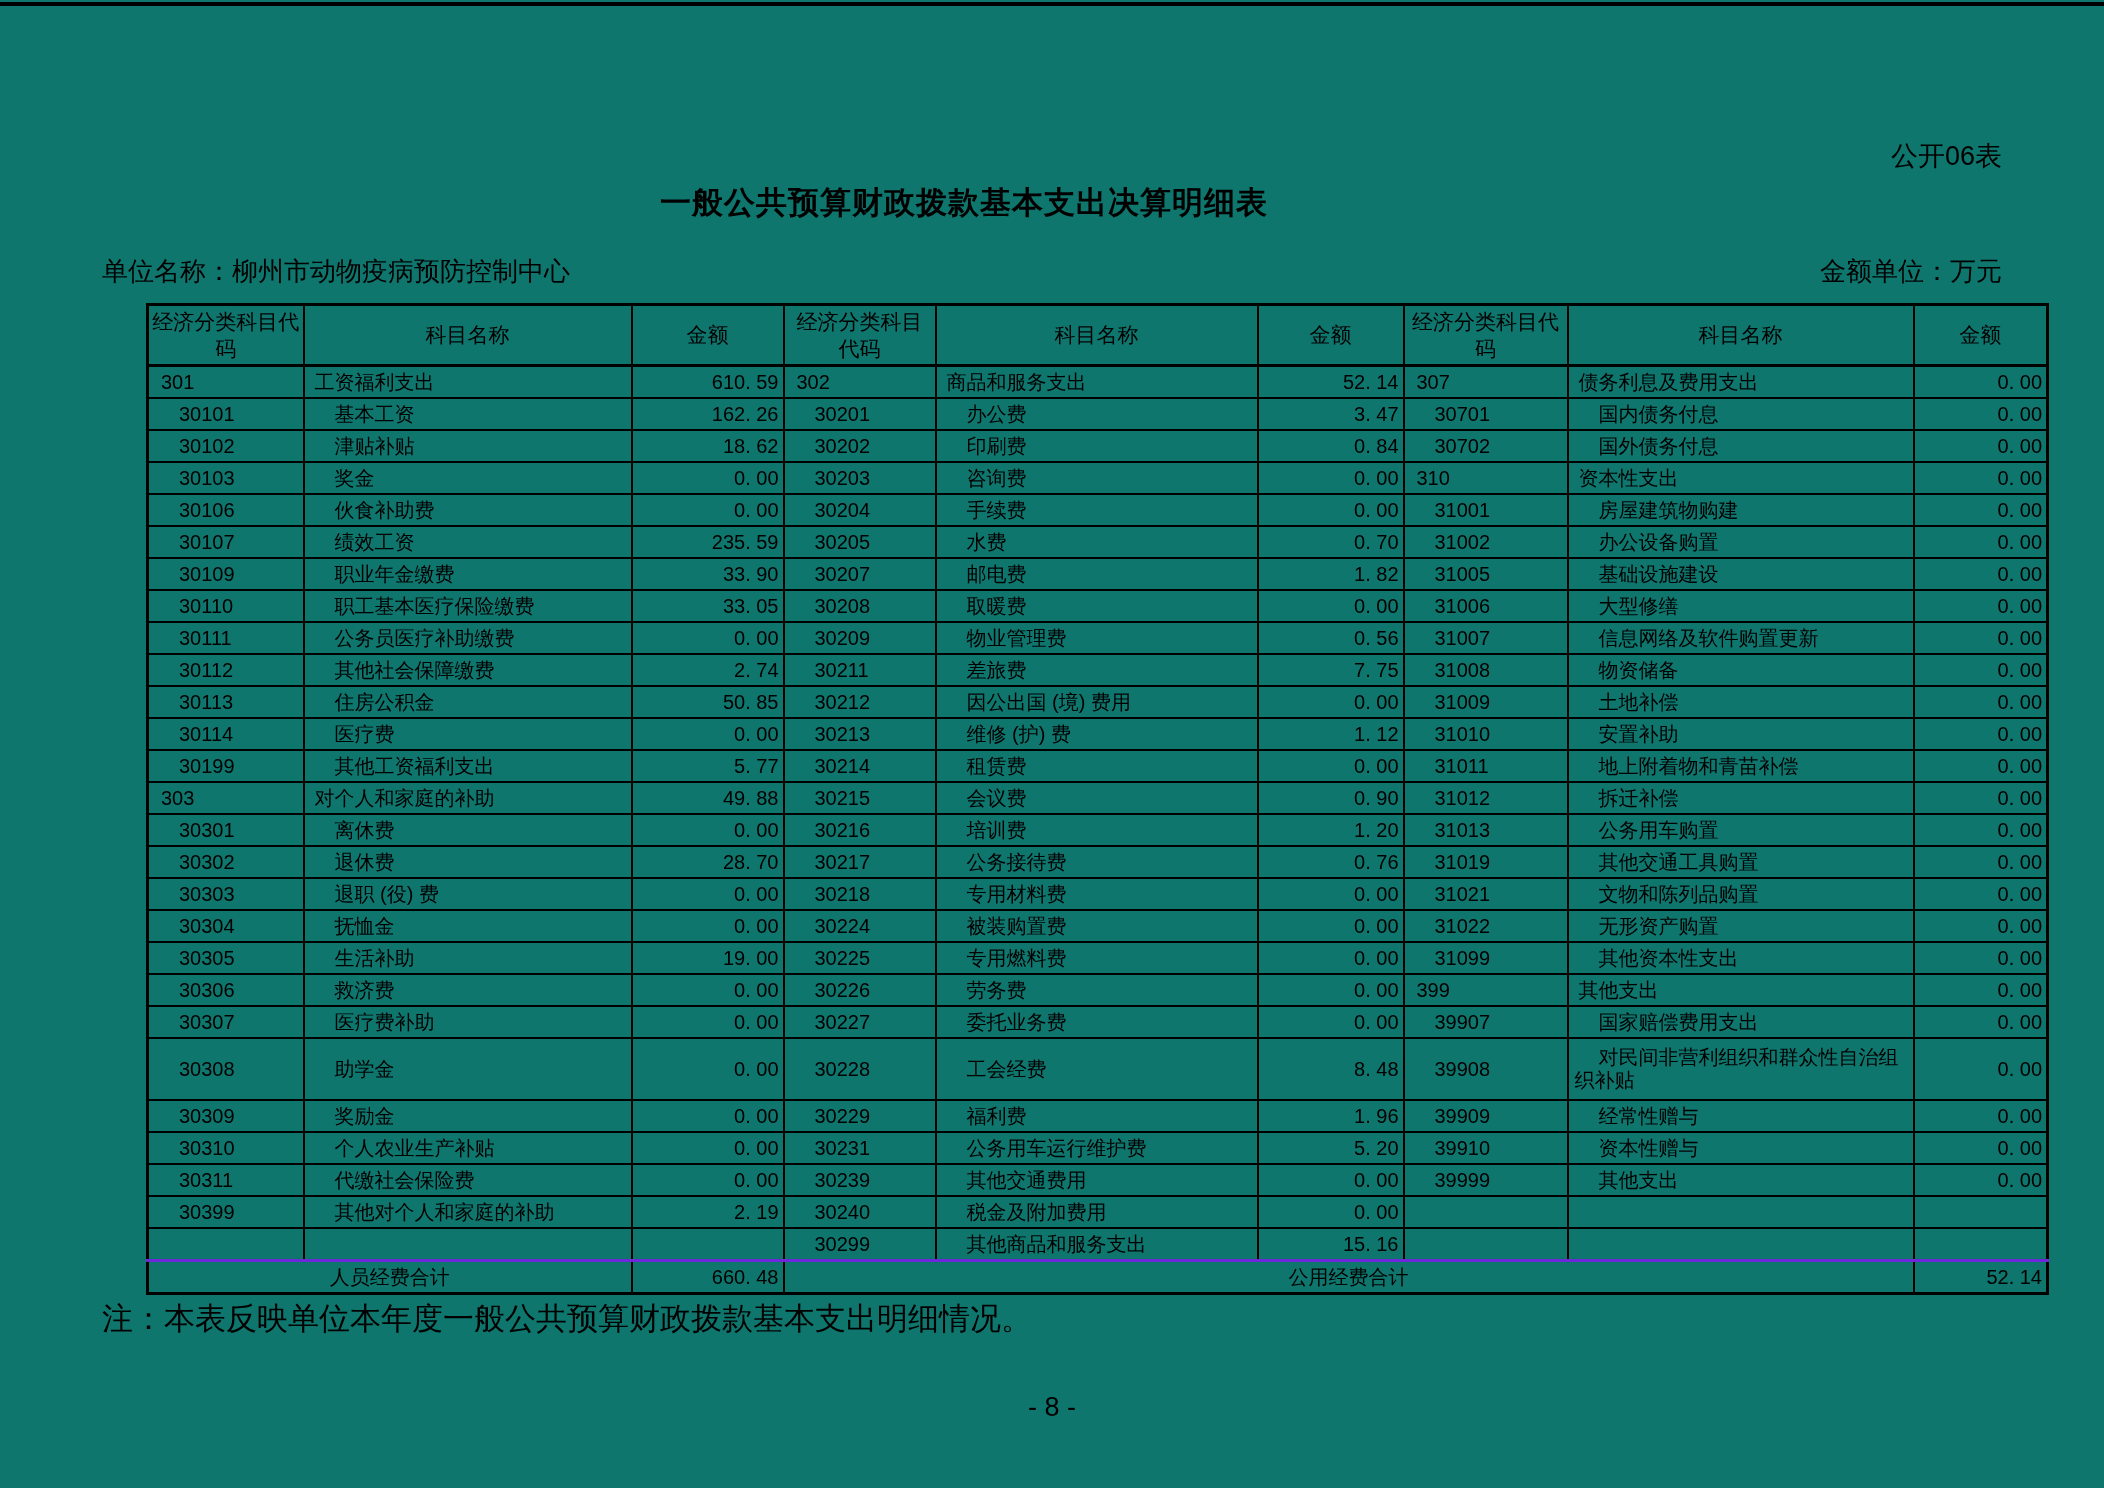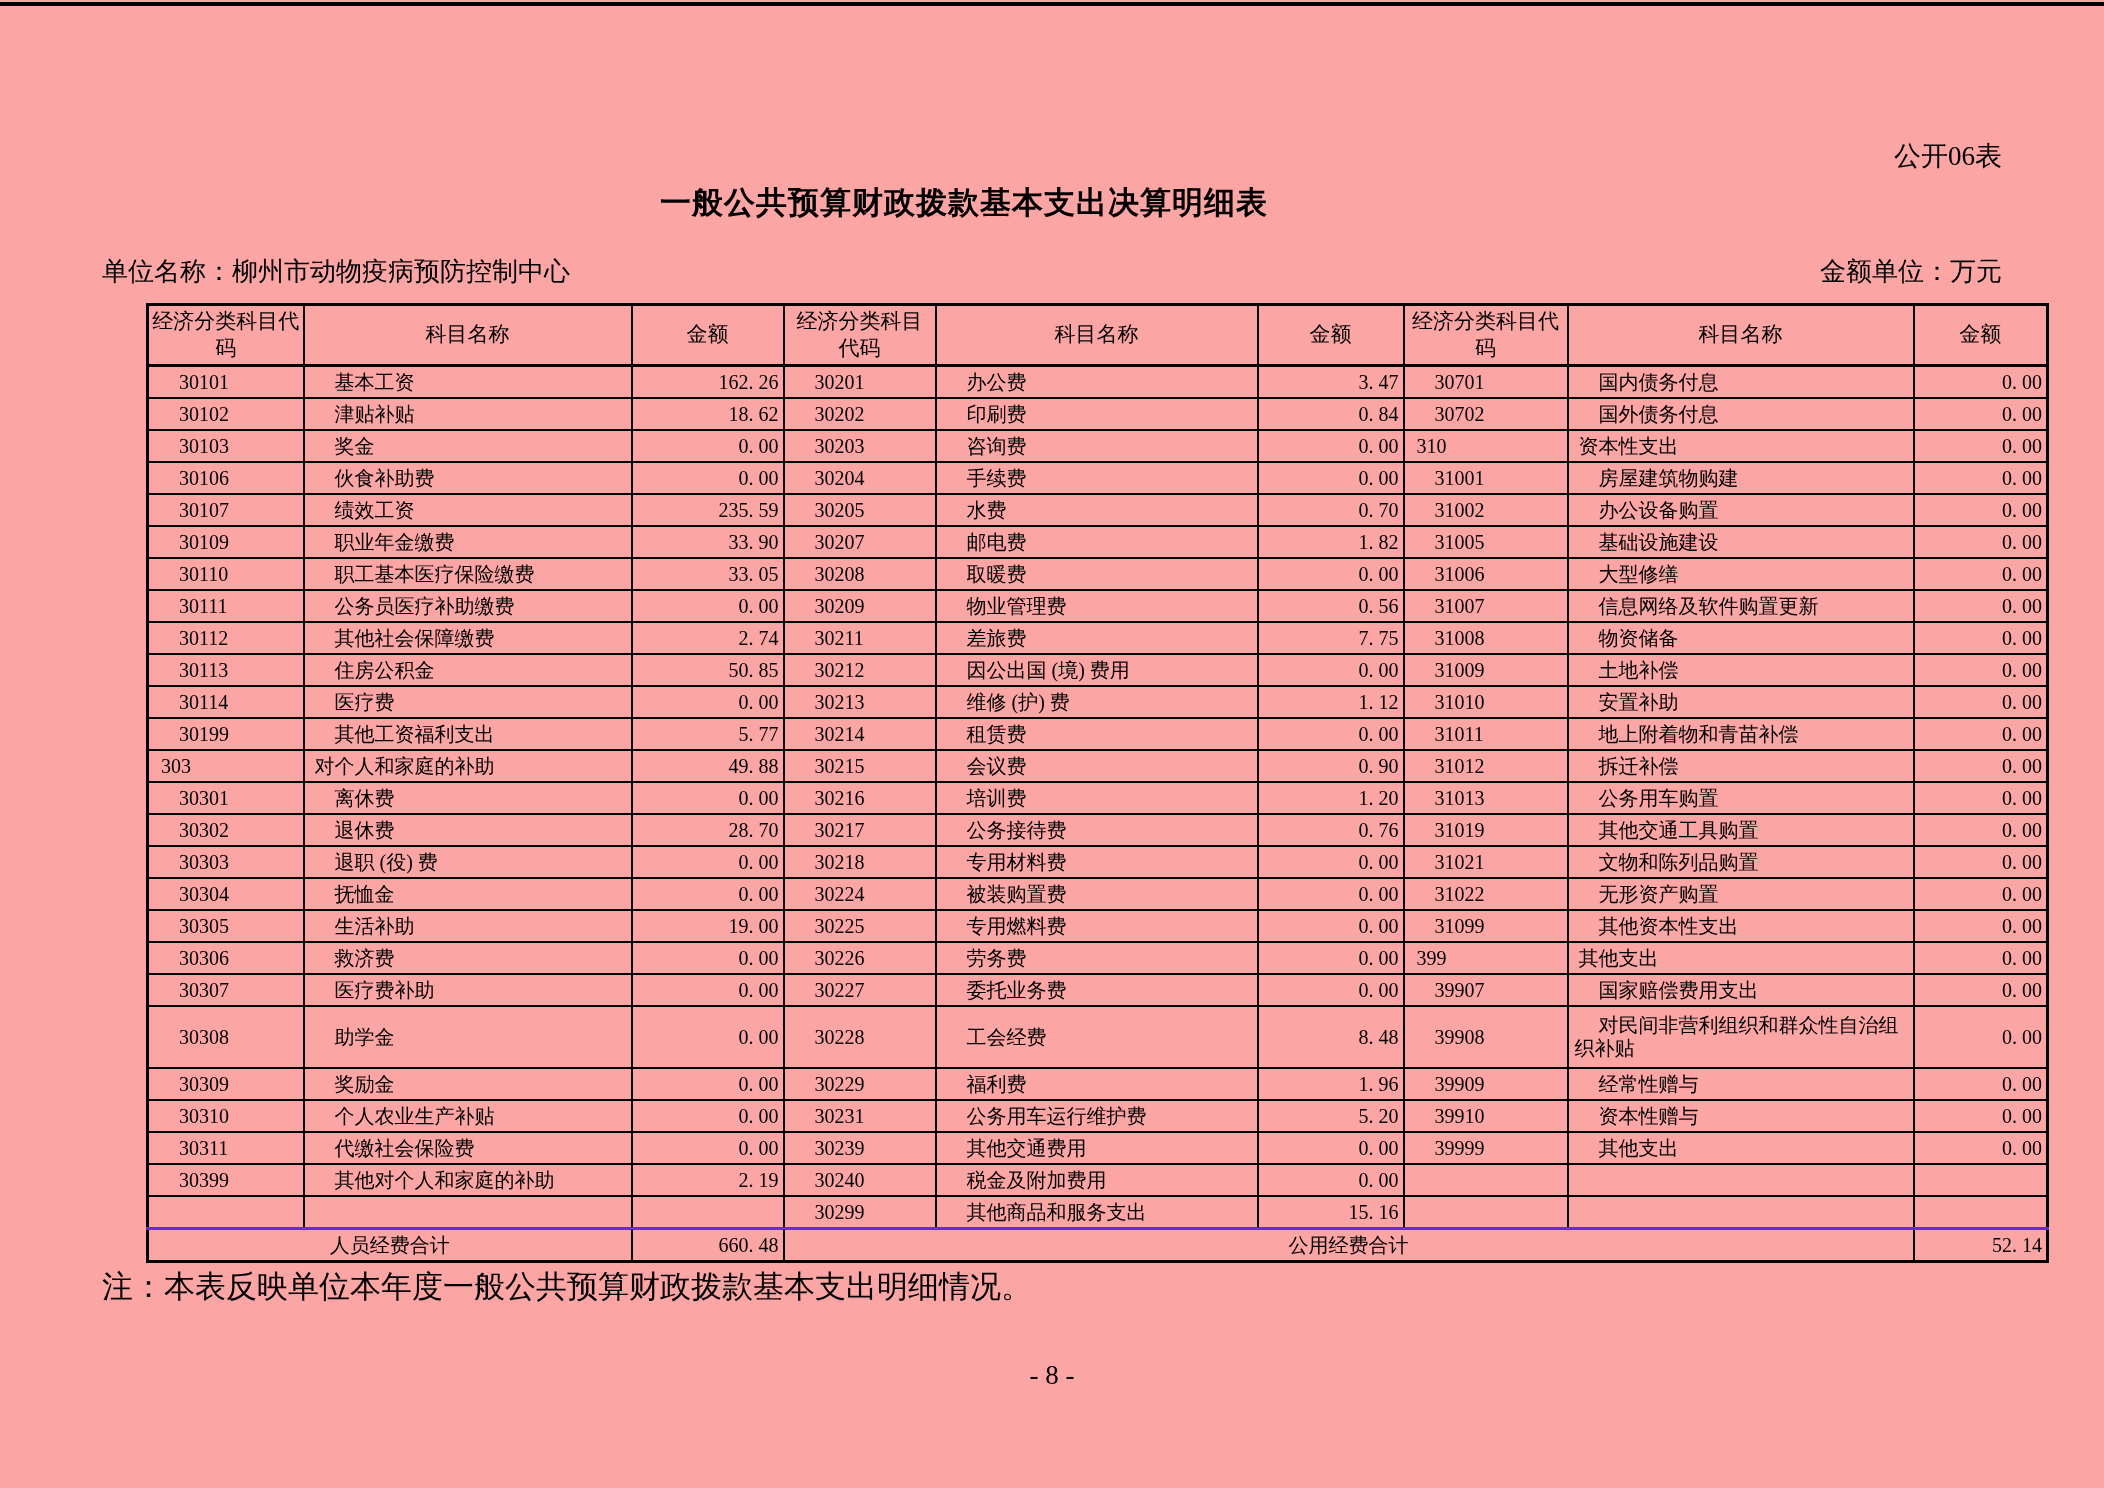--- a/index.html
+++ b/index.html
@@ -1,20 +1,20 @@
 <!DOCTYPE html>
 <html><head>
 <meta charset="utf-8">
 <style>
   html,body{margin:0;padding:0;background:#ffffff;}
   .page{
     position:relative;
     width:2104px;height:1488px;
-    background:#fca5a5;
-    font-family:Liberation Serif, serif;
+    background:#0f766e;
+    font-family:Liberation Sans, sans-serif;
     color:#000;
     overflow:hidden;
   }
   .top-rule{position:absolute;top:2px;left:0;width:2104px;height:4px;background:#000;}
   .corner{position:absolute;top:138px;right:102px;font-size:27px;white-space:nowrap;}
   .title{position:absolute;top:182px;left:0;width:1928px;text-align:center;
          font-size:31px;font-weight:700;letter-spacing:1px;margin:0;}
   .meta{position:absolute;top:254px;left:102px;width:1900px;
         display:flex;justify-content:space-between;font-size:26px;}
   .tablewrap{position:absolute;top:303px;left:102px;width:1900px;}
@@ -66,20 +66,31 @@
             <th>经济分类科目代码</th>
             <th>科目名称</th>
             <th>金额</th>
             <th>经济分类科目代码</th>
             <th>科目名称</th>
             <th>金额</th>
           </tr>
       </thead>
       <tbody id="tbody">
           <tr>
+            <td class="code">301</td>
+            <td class="name">工资福利支出</td>
+            <td class="amt">610. 59</td>
+            <td class="code">302</td>
+            <td class="name">商品和服务支出</td>
+            <td class="amt">52. 14</td>
+            <td class="code">307</td>
+            <td class="name">债务利息及费用支出</td>
+            <td class="amt">0. 00</td>
+          </tr>
+          <tr>
             <td class="code sub">30101</td>
             <td class="name sub">基本工资</td>
             <td class="amt">162. 26</td>
             <td class="code sub">30201</td>
             <td class="name sub">办公费</td>
             <td class="amt">3. 47</td>
             <td class="code sub">30701</td>
             <td class="name sub">国内债务付息</td>
             <td class="amt">0. 00</td>
           </tr>

